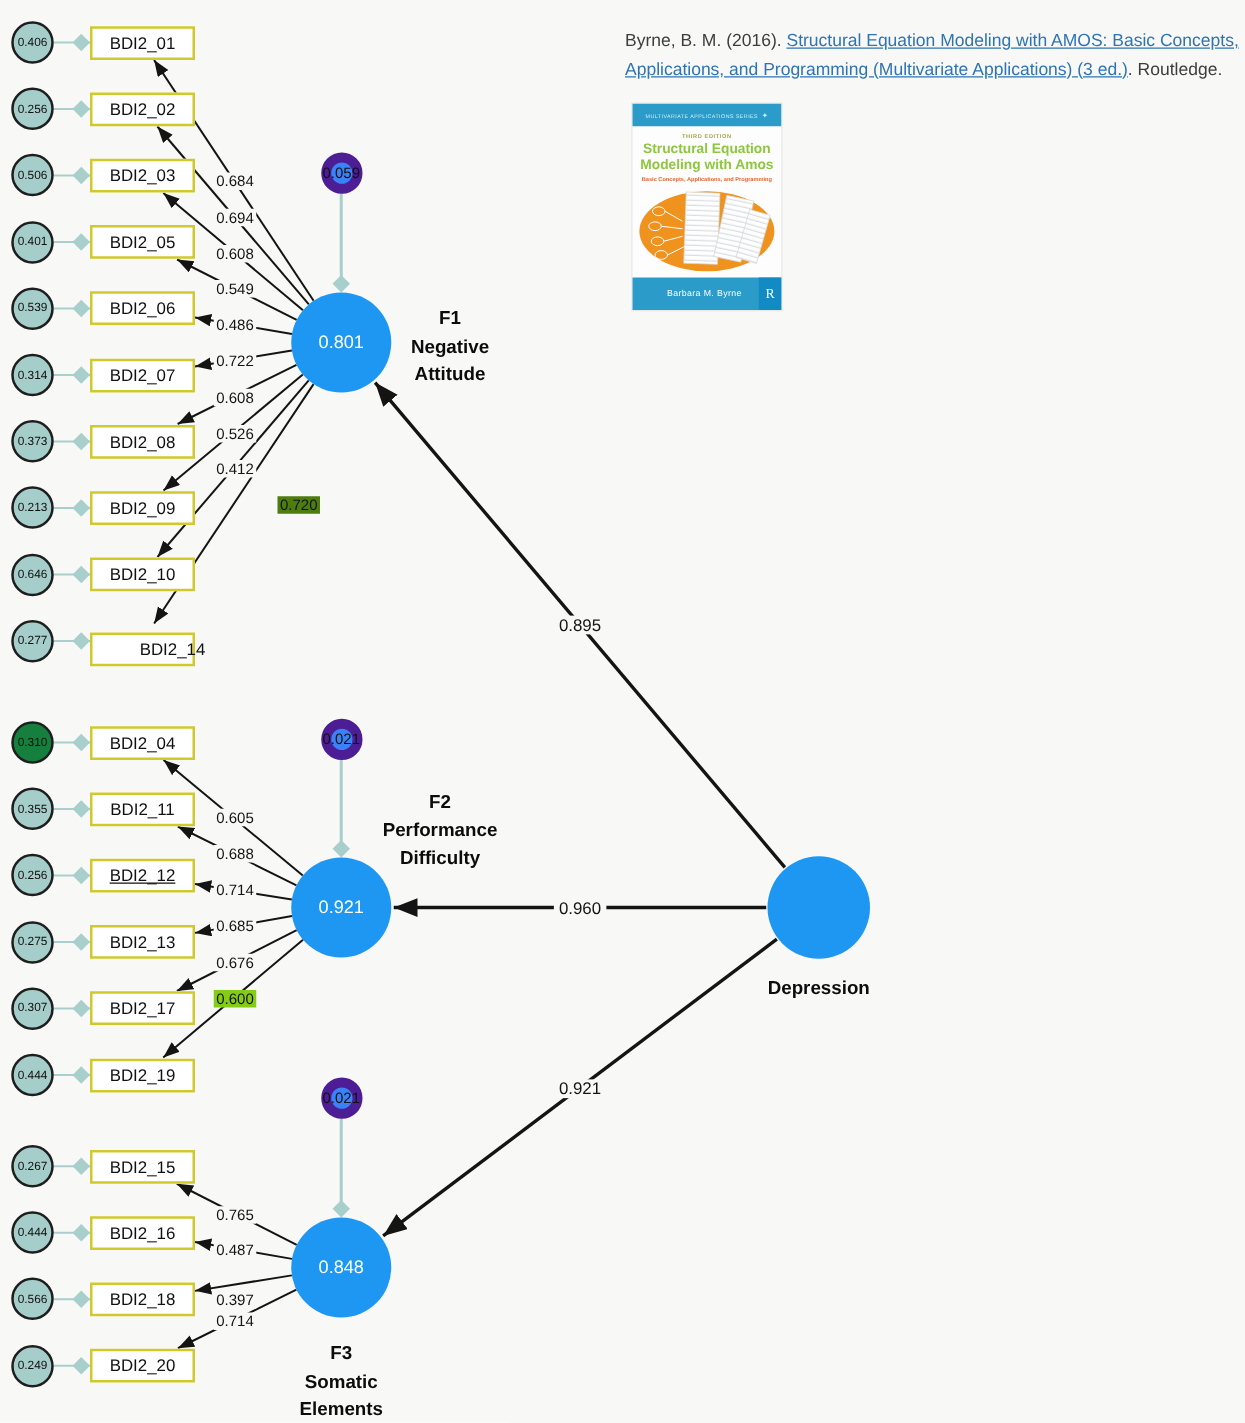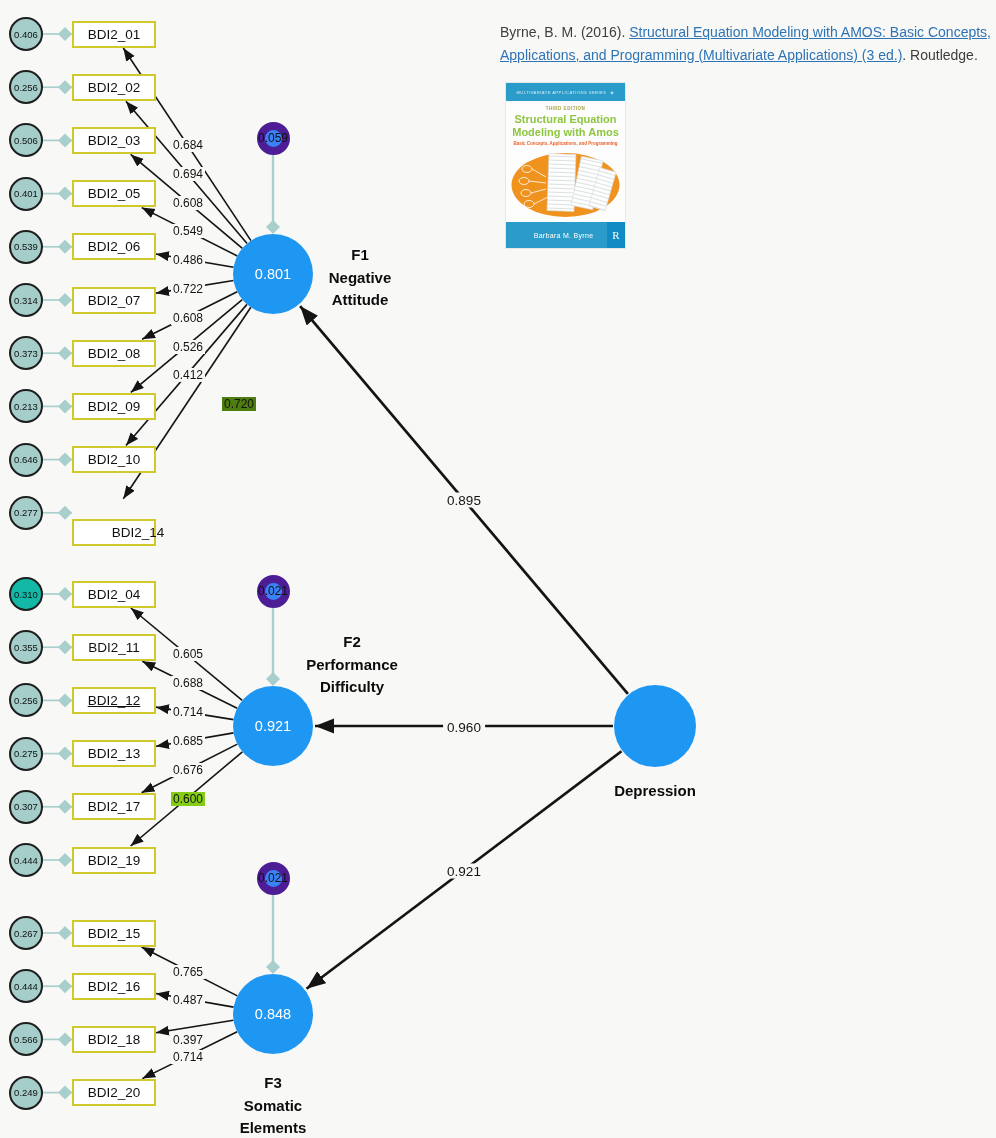--- a/index.html
+++ b/index.html
@@ -154,31 +154,31 @@
       <div class="err" style="left: 9px; top: 336.2px; background: rgb(165, 205, 202);">0.373</div>
       <div class="ind" style="top: 339.7px; border-color: rgb(207, 201, 43);">BDI2_08</div>
       <div class="load" style="left: 171px; top: 317.8px; background: rgb(248, 248, 247);">0.608</div>
       <div class="err" style="left: 9px; top: 389.4px; background: rgb(165, 205, 202);">0.213</div>
       <div class="ind" style="top: 392.9px; border-color: rgb(207, 201, 43);">BDI2_09</div>
       <div class="load" style="left: 171px; top: 346.6px; background: rgb(248, 248, 247);">0.526</div>
       <div class="err" style="left: 9px; top: 442.6px; background: rgb(165, 205, 202);">0.646</div>
       <div class="ind" style="top: 446.1px; border-color: rgb(207, 201, 43);">BDI2_10</div>
       <div class="load" style="left: 171px; top: 375.4px; background: rgb(248, 248, 247);">0.412</div>
       <div class="err" style="left: 9px; top: 495.8px; background: rgb(165, 205, 202);">0.277</div>
-      <div class="ind" style="top: 519px; border-color: rgb(207, 201, 43); padding-left: 48px;">BDI2_14</div>
+      <div class="ind" style="top: 506px; border-color: rgb(207, 201, 43); padding-left: 48px;">BDI2_14</div>
       <div class="load" style="left: 184px; top: 404.2px; background: #4d7c0f; margin-left: 38px;">0.720</div>
       <div class="res" style="left: 256.5px; top: 574.5px;">0.021</div>
       <div class="fac" style="left: 233px; top: 686px; background: rgb(30, 151, 243);">0.921</div>
       <div class="fname" style="left: 352px; top: 631px;">
         <span>F2</span>
         <span>Performance</span>
         <span>Difficulty</span>
       </div>
       <div class="coef" style="left: 464px; top: 727px;">0.960</div>
-      <div class="err" style="left: 9px; top: 577px; background: #14b8a6;">0.310</div>
+      <div class="err" style="left: 9px; top: 577px; background: #15803d;">0.310</div>
       <div class="ind" style="top: 580.5px; border-color: rgb(207, 201, 43);">BDI2_04</div>
       <div class="load" style="left: 171px; top: 654px; background: rgb(248, 248, 247);">0.605</div>
       <div class="err" style="left: 9px; top: 630.2px; background: rgb(165, 205, 202);">0.355</div>
       <div class="ind" style="top: 633.7px; border-color: rgb(207, 201, 43);">BDI2_11</div>
       <div class="load" style="left: 171px; top: 683px; background: rgb(248, 248, 247);">0.688</div>
       <div class="err" style="left: 9px; top: 683.4px; background: rgb(165, 205, 202);">0.256</div>
       <div class="ind" style="top: 686.9px; border-color: rgb(207, 201, 43); text-decoration: underline;">BDI2_12</div>
       <div class="load" style="left: 171px; top: 712px; background: rgb(248, 248, 247);">0.714</div>
       <div class="err" style="left: 9px; top: 736.6px; background: rgb(165, 205, 202);">0.275</div>
       <div class="ind" style="top: 740.1px; border-color: rgb(207, 201, 43);">BDI2_13</div>

